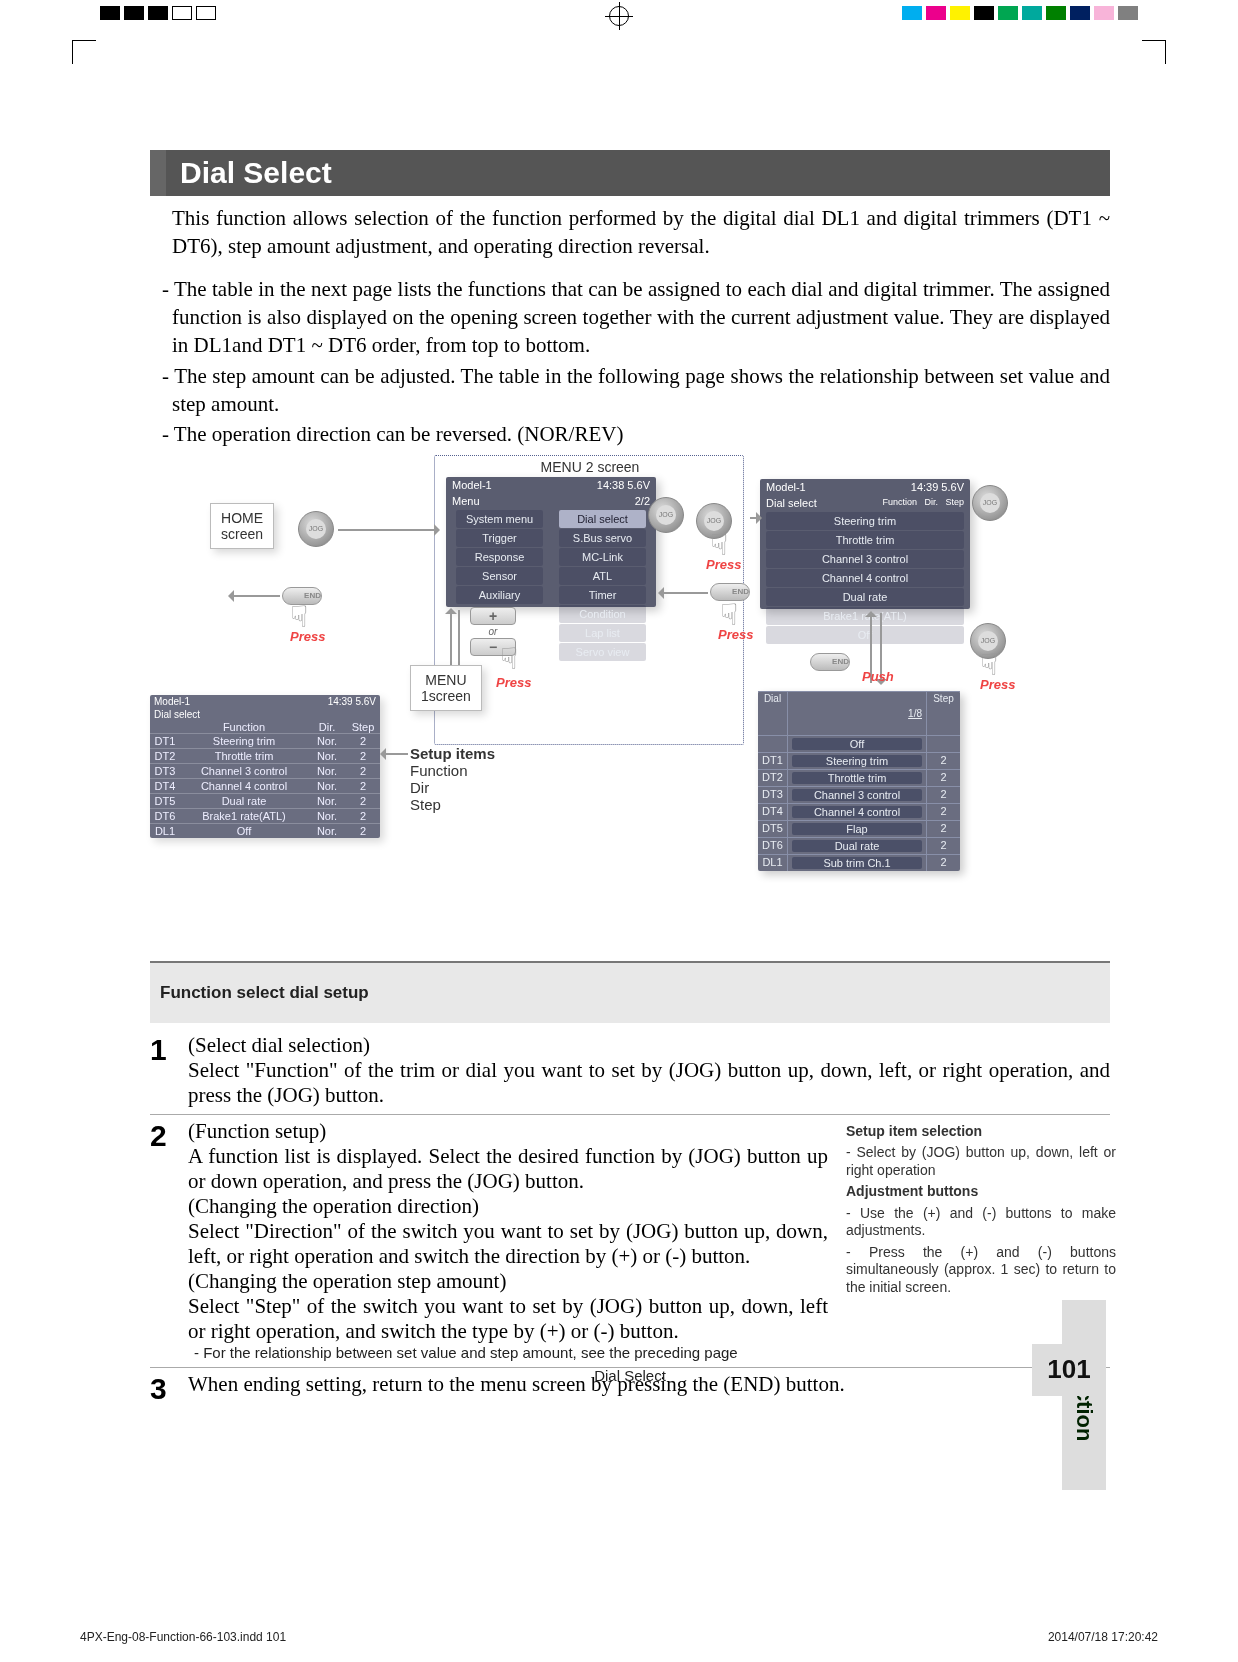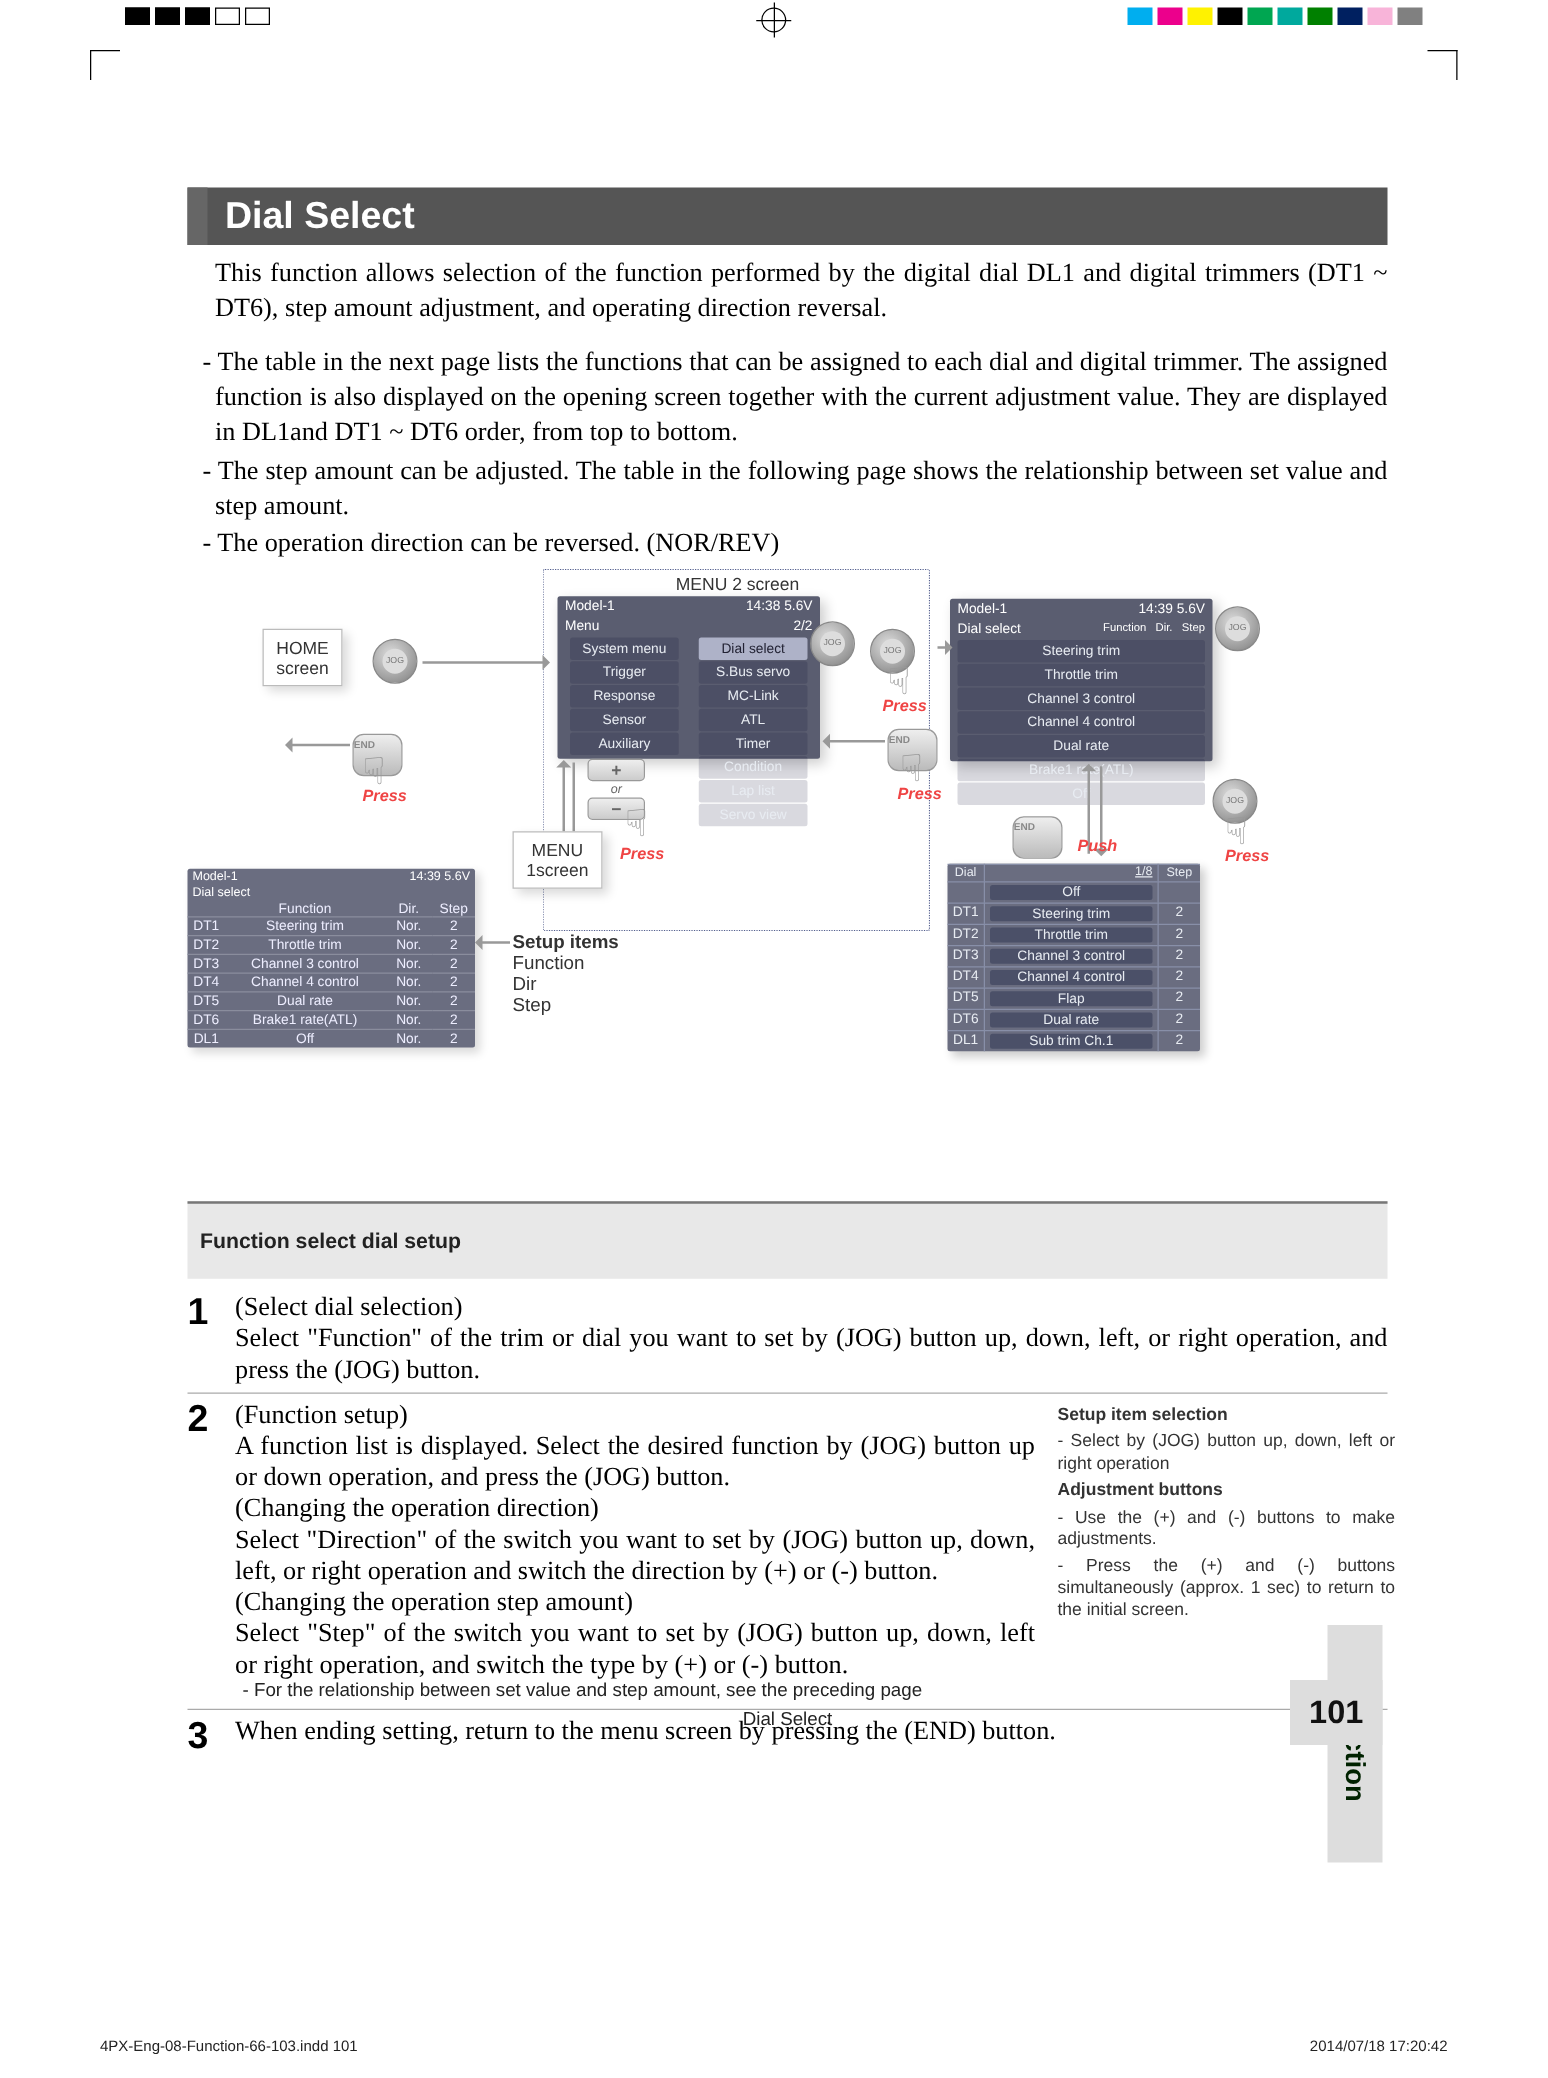--- a/index.html
+++ b/index.html
@@ -29,21 +29,21 @@
   
   .diagram { position: relative; width: 960px; height: 500px; margin-top: 6px; font-family: Arial, sans-serif; font-size: 14px; color: #333; }
   .diagram .box { position: absolute; background: #fff; border: 1px solid #bbb; text-align: center; padding: 6px 10px; box-shadow: 4px 4px 8px rgba(0,0,0,.15); }
   .screen-gray { position: absolute; background: linear-gradient(#9aa, #778); border-radius: 2px; box-shadow: 4px 4px 10px rgba(0,0,0,.2); }
   .screen-row { height: 18px; line-height: 18px; margin: 1px 6px; background: rgba(0,0,40,.15); color: #e8ecf2; border-radius: 2px; font-size: 11px; text-align: center; }
   .screen-head { color: #fff; font-size: 11px; display: flex; justify-content: space-between; padding: 2px 6px; }
   .screen-dark { background: #5a5d70; }
   .jog { position: absolute; width: 36px; height: 36px; border-radius: 50%; background: radial-gradient(circle at 40% 35%, #ddd, #999 70%, #777); border: 1px solid #888; }
   .jog::after { content: "JOG"; position: absolute; left: 50%; top: 50%; transform: translate(-50%,-50%); font-size: 7px; color: #777; background: #ddd; border-radius: 50%; width: 20px; height: 20px; line-height: 20px; text-align: center; }
   .hand { position: absolute; font-size: 30px; color: #999; }
-  .end-pill { position: absolute; width: 40px; height: 34px; border-radius: 9px; background: linear-gradient(#eee,#bbb); border: 1px solid #999; font-size: 8px; line-height: 16px; text-align: left; color: #888; font-weight: bold; }
+  .end-pill { position: absolute; width: 40px; height: 18px; border-radius: 9px; background: linear-gradient(#eee,#bbb); border: 1px solid #999; font-size: 8px; line-height: 16px; text-align: right; color: #888; font-weight: bold; }
   .plus-or { position: absolute; width: 46px; text-align: center; }
   .plus-or .pm { background: linear-gradient(#eee,#ccc); border: 1px solid #999; border-radius: 4px; height: 18px; line-height: 16px; font-size: 14px; font-weight: bold; color: #666; }
   .plus-or .or { font-size: 10px; font-style: italic; color: #666; margin: 1px 0; }
   .dotted-box { position: absolute; border: 1.5px dotted #55608f; border-radius: 2px; }
   .small-txt { position: absolute; font-size: 13px; font-style: italic; font-weight: bold; color: #ef4444; text-align: center; }
   .note-block { position: absolute; font-family: Arial, sans-serif; font-size: 15px; color: #333; }
   .note-block .nb { font-weight: bold; }
 
   
   .tbl-screen { position: absolute; background: #6a6d80; border-radius: 2px; color: #eef; font-size: 11px; box-shadow: 4px 4px 8px rgba(0,0,0,.15); }
@@ -309,21 +309,21 @@
       <div class="nb">Setup items</div>
       <div>Function</div>
       <div>Dir</div>
       <div>Step</div>
     </div>
     <div class="harrow left" style="left:232px; top:298px; width:26px;"></div>
 
     <div class="rlist" style="left:608px; top:236px; width:202px;">
       <div class="rrow" style="border-top:none;">
         <div class="r0" style="font-size:10px;">Dial</div>
-        <div class="r1" style="font-size:10px; display:flex; justify-content:space-between; padding:0 4px;text-decoration:underline;">
+        <div class="r1" style="font-size:10px; display:flex; justify-content:space-between; padding:16px 4px;text-decoration:underline;">
             <span></span>
             <span>1/8</span>
           </div>
         <div class="r2" style="font-size:10px;">Step</div>
       </div>
       <div id="rightRows">
           <div class="rrow">
             <div class="r0"></div>
             <div class="r1">
               <div class="badge">Off</div>

